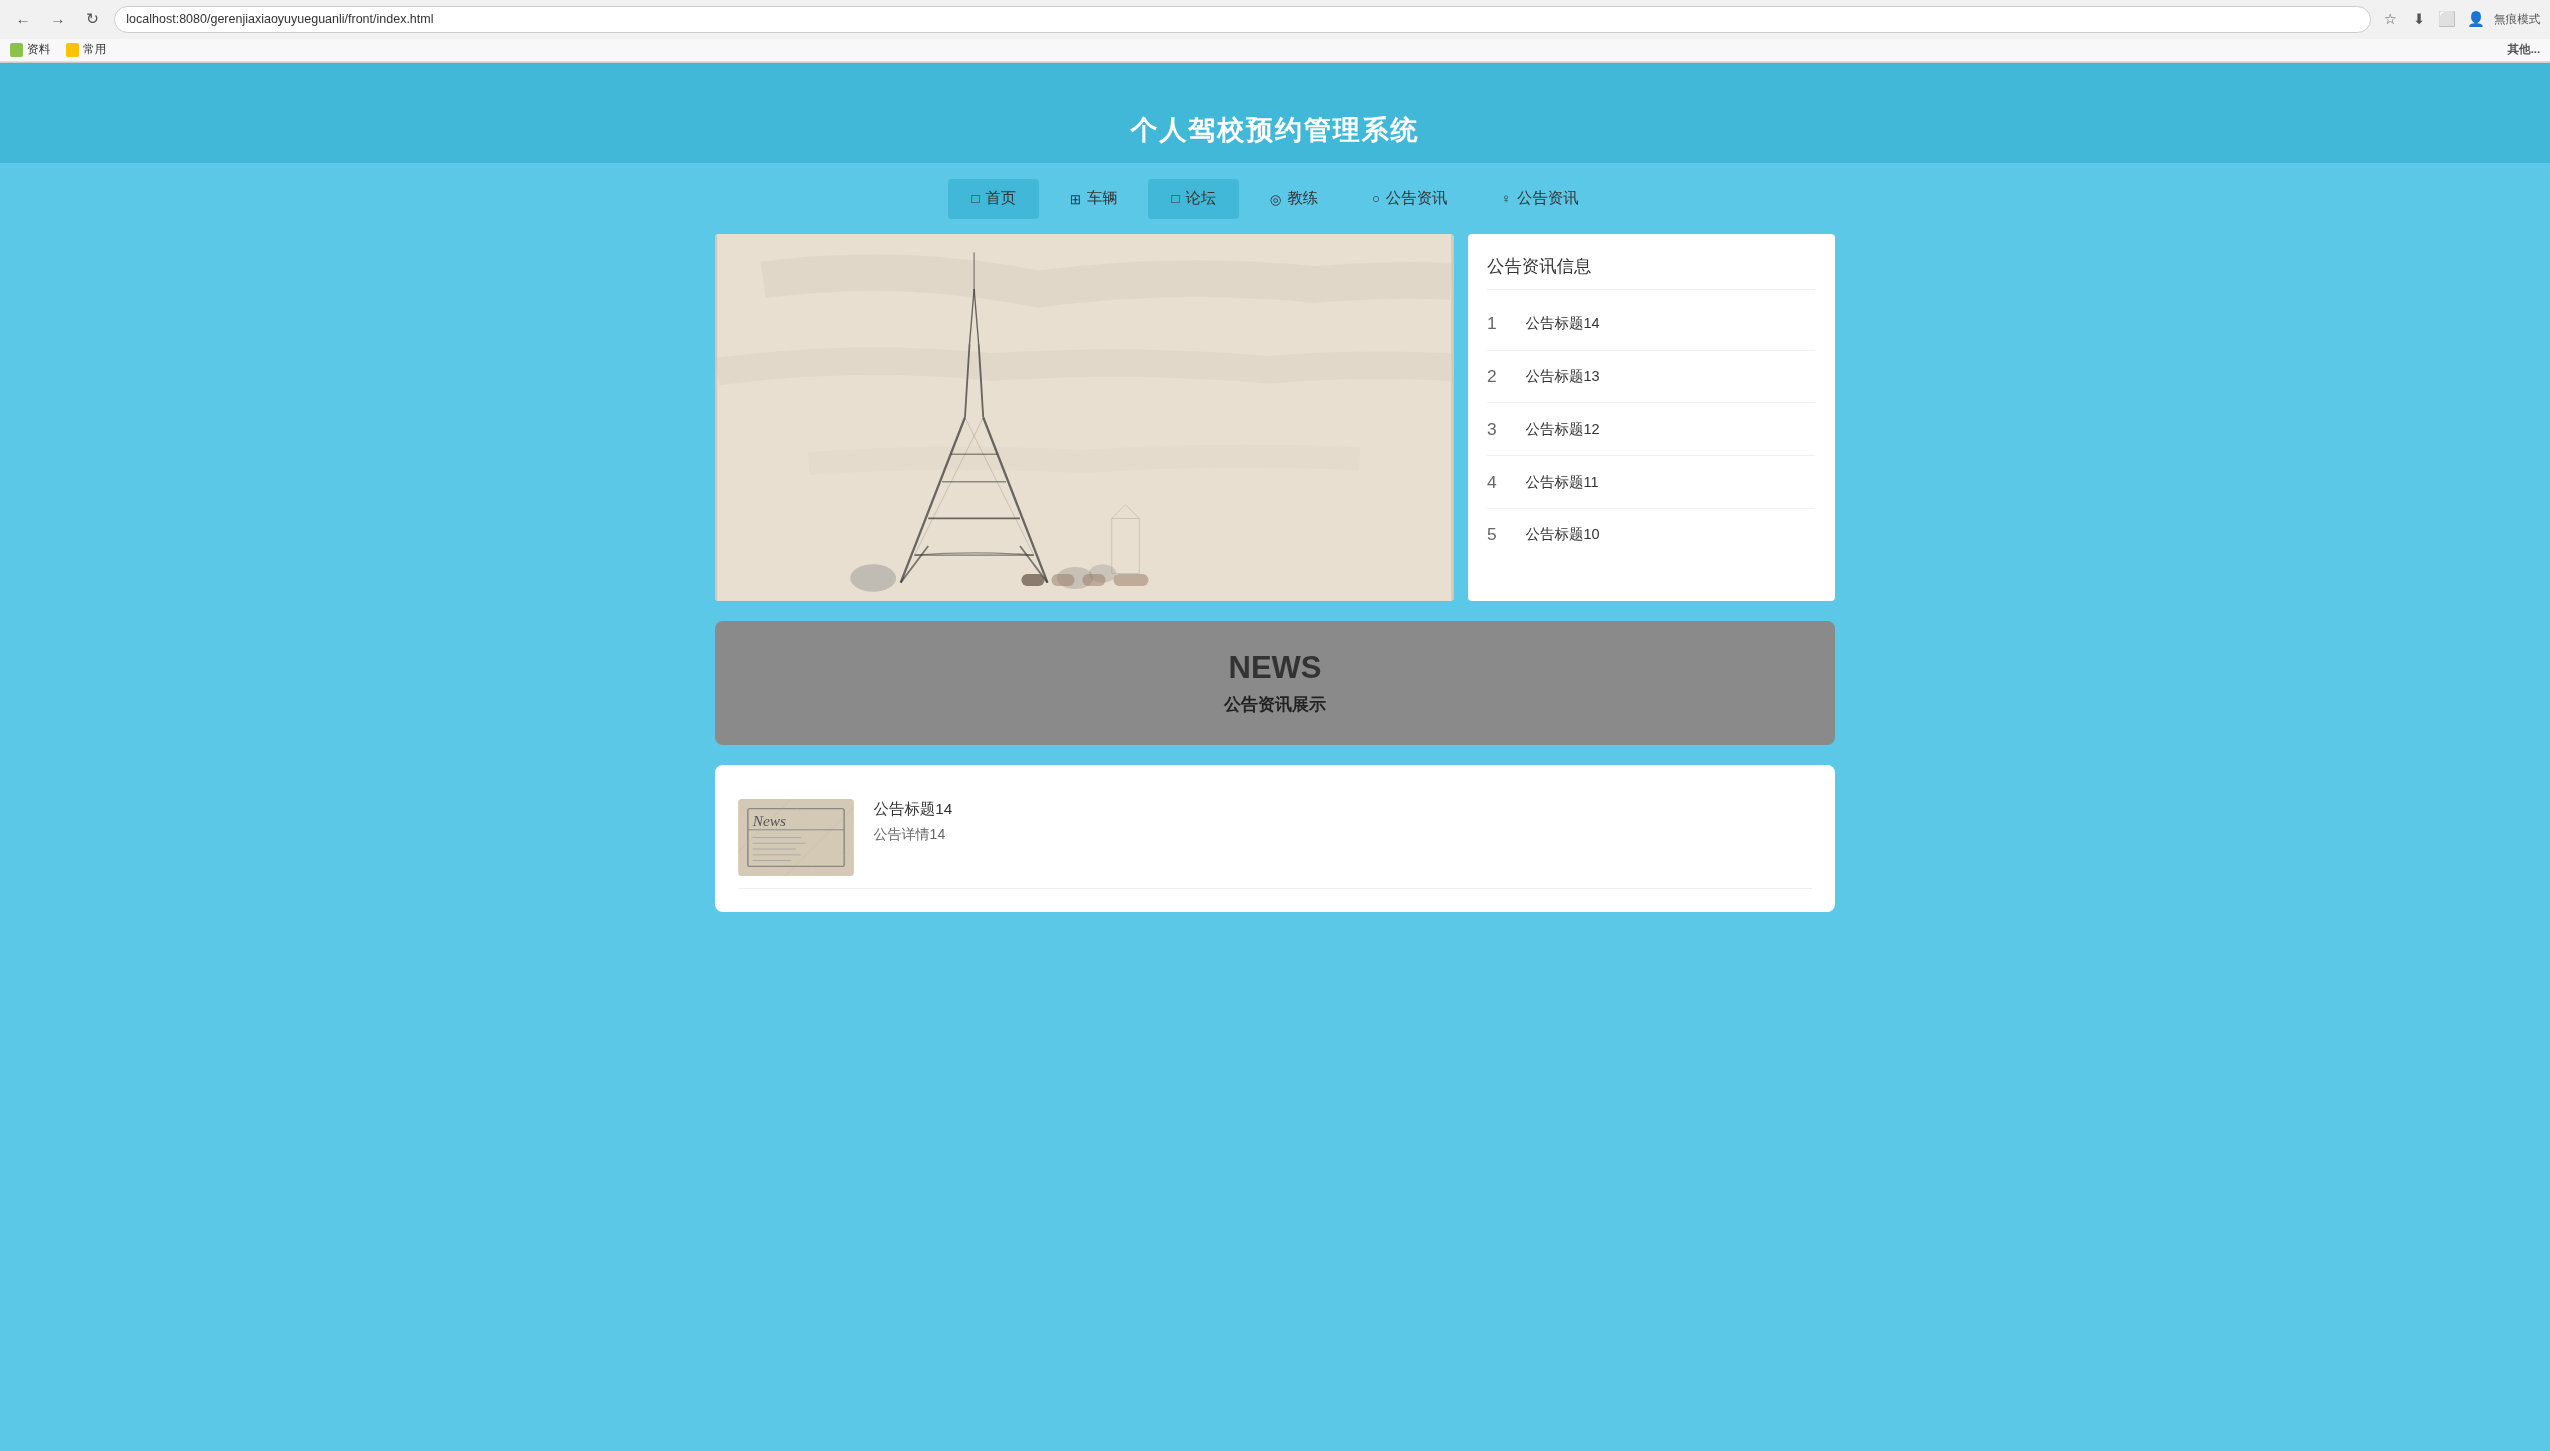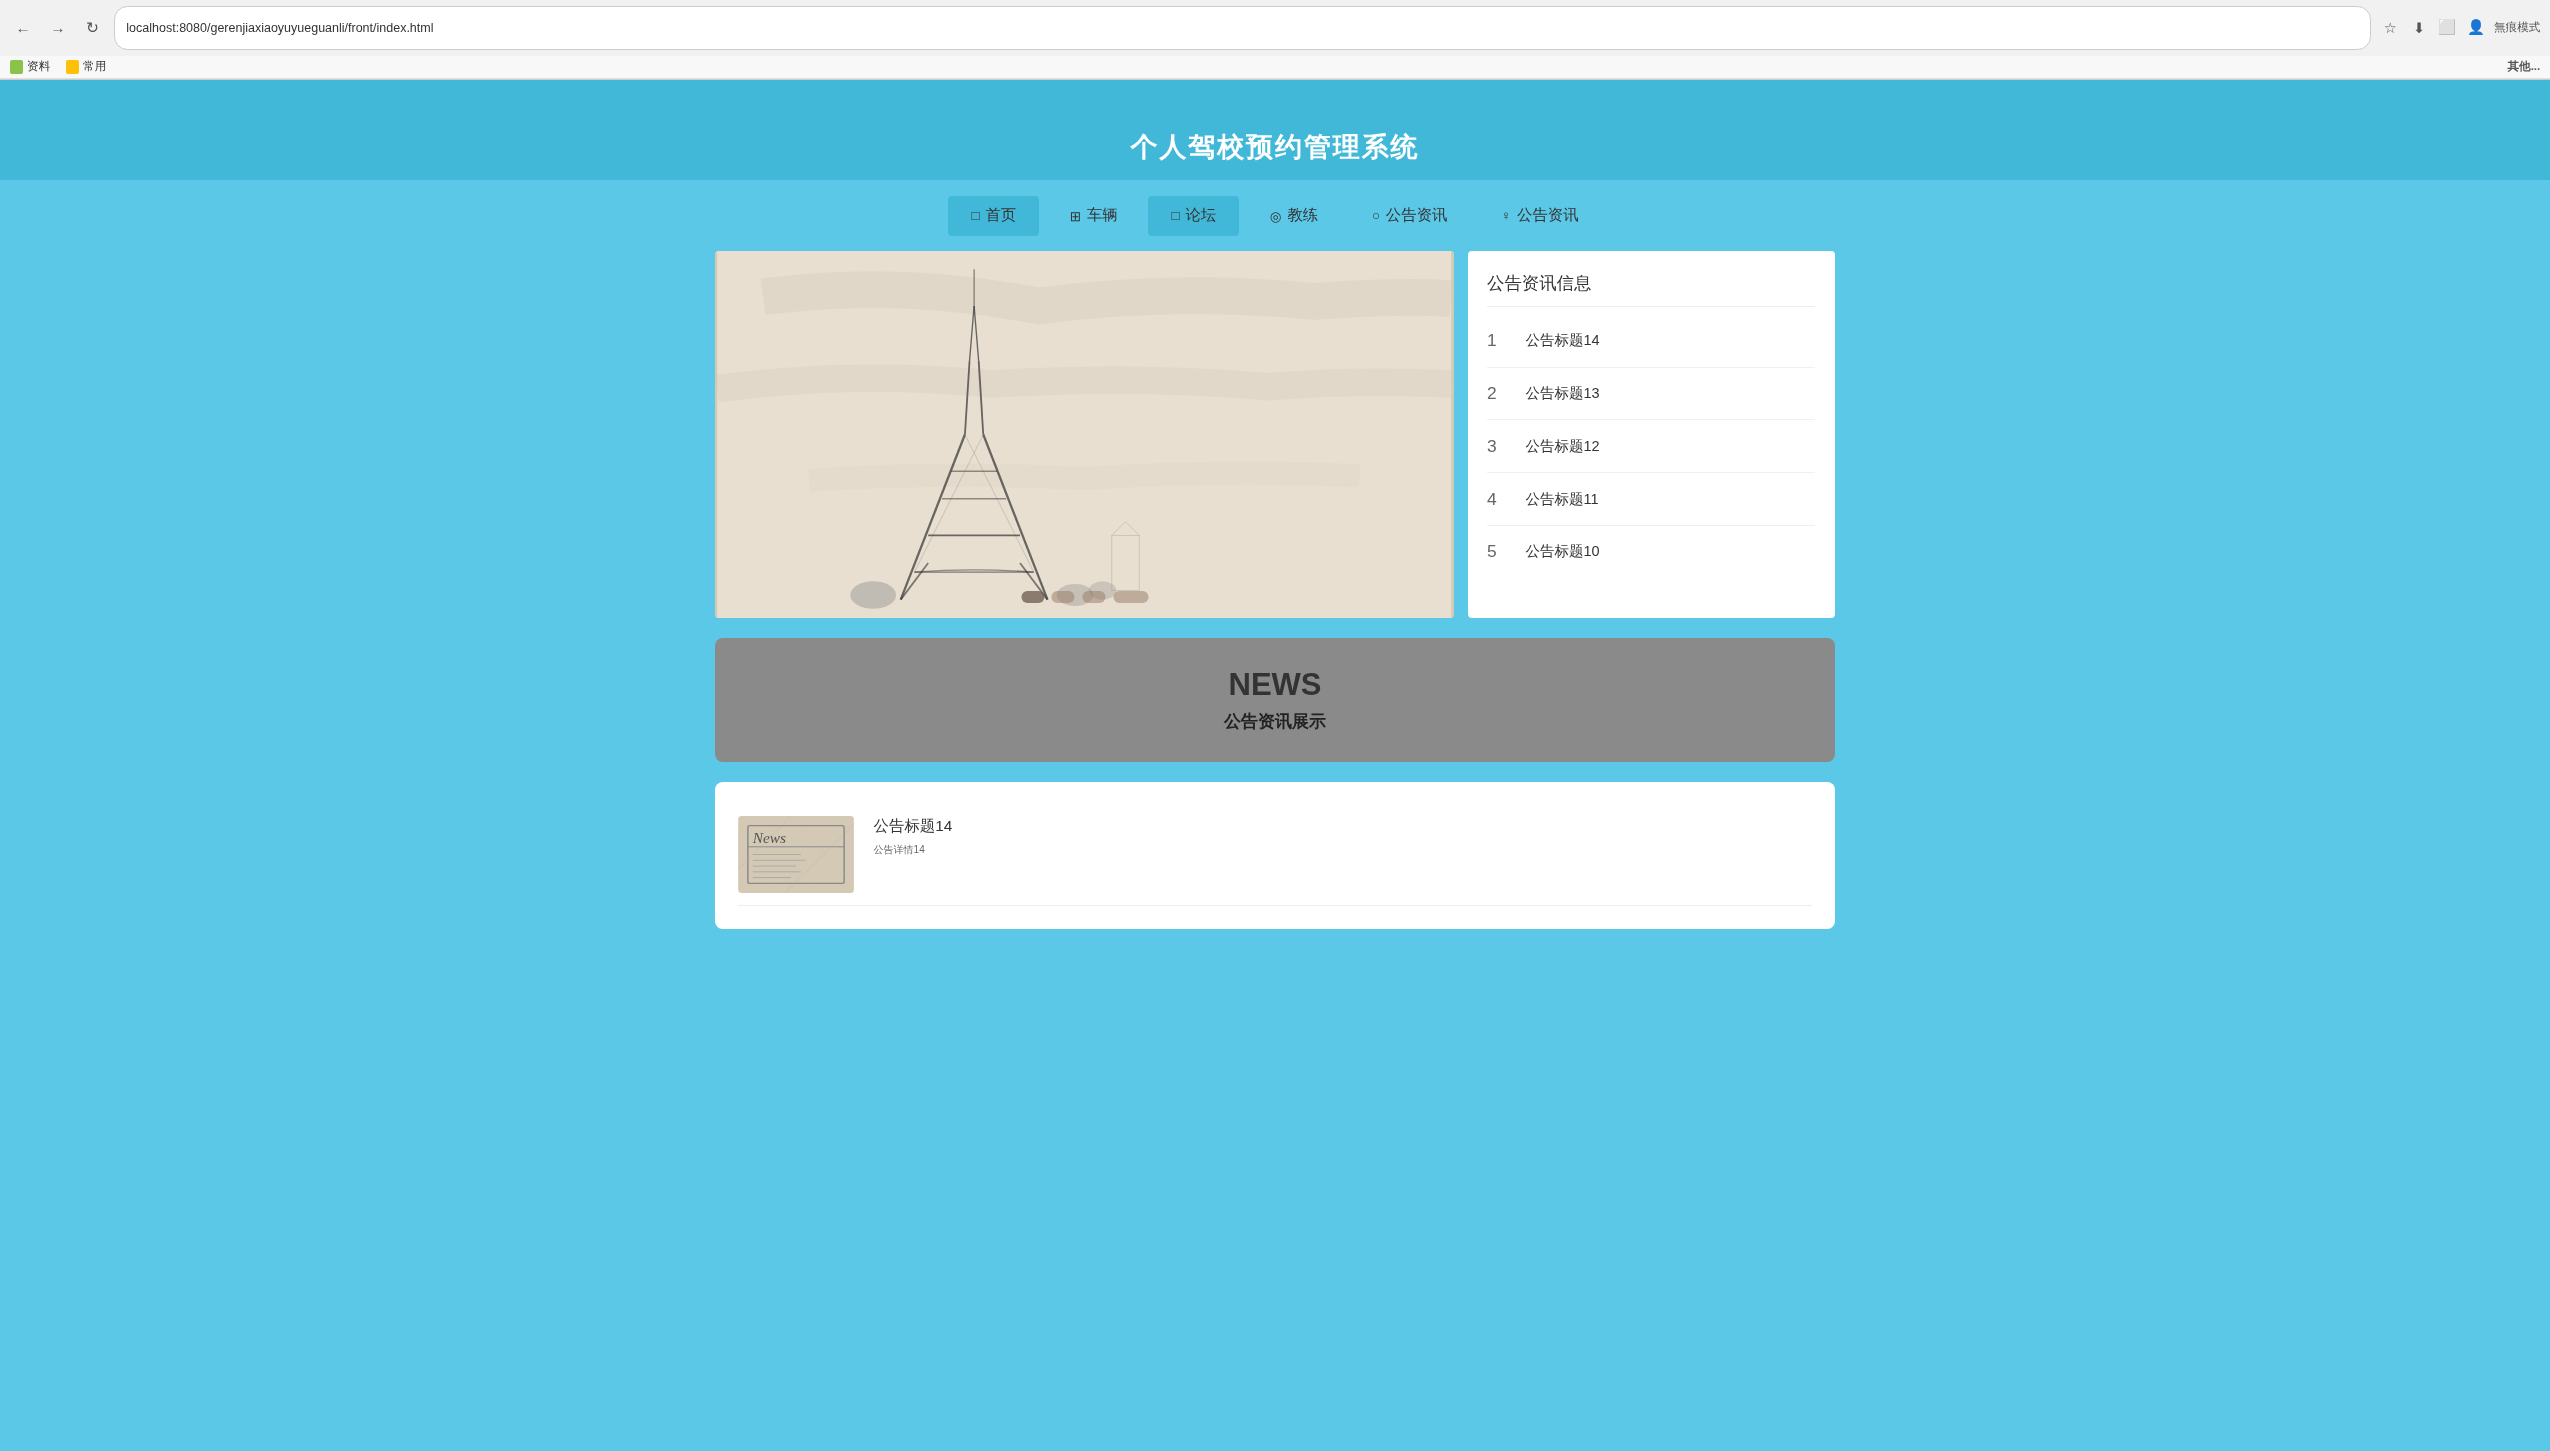--- a/index.html
+++ b/index.html
@@ -27,21 +27,21 @@
       border-radius: 50%;
       border: none;
       background: transparent;
       cursor: pointer;
       display: flex; align-items: center; justify-content: center;
       font-size: 15.4px;
       color: #555;
     }
     .address-bar {
       flex: 1;
-      height: 44px;
+      height: 27px;
       border: 1px solid #ccc;
       border-radius: 13.5px;
       padding: 0 11.6px;
       font-size: 12.5px;
       background: white;
       color: #333;
       outline: none;
     }
     .browser-actions {
       display: flex; gap: 5.8px; align-items: center;
@@ -249,21 +249,21 @@
     }
     .news-content {
       flex: 1;
     }
     .news-item-title {
       font-size: 15.4px;
       color: #333;
       margin-bottom: 5.8px;
     }
     .news-item-desc {
-      font-size: 10px;
+      font-size: 14px;
       color: #666;
     }
 
     
     .marble-bg {
       background: linear-gradient(135deg, 
         #f5f0e8 0%, 
         #ece4d5 20%, 
         #f8f3ec 40%, 
         #e8ddd0 60%, 

